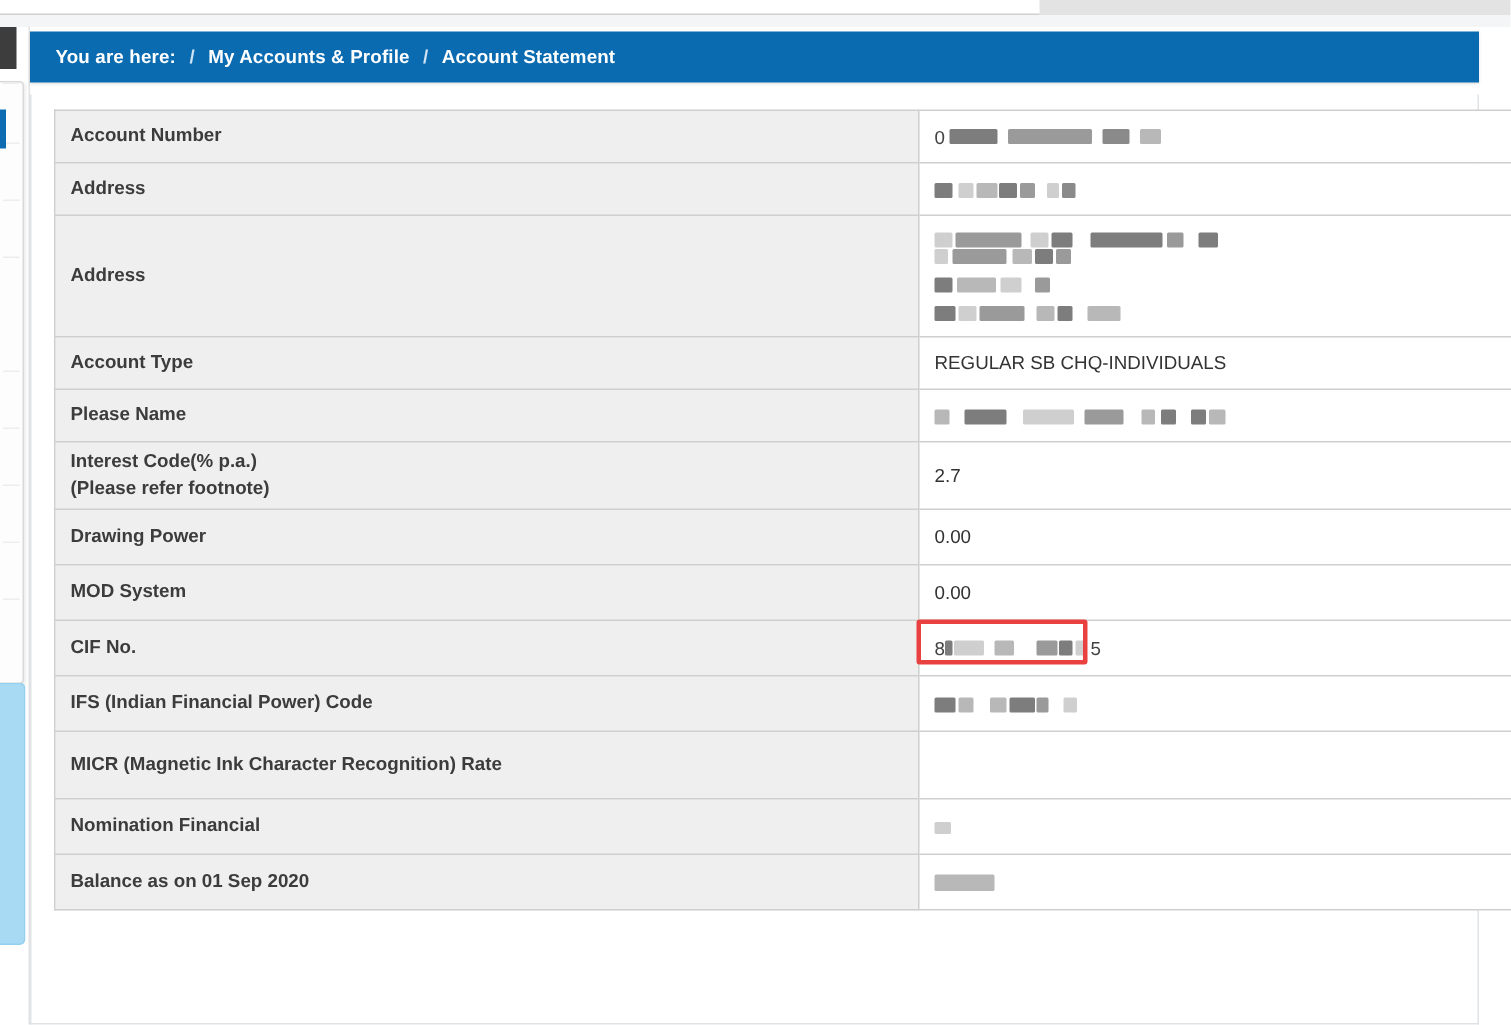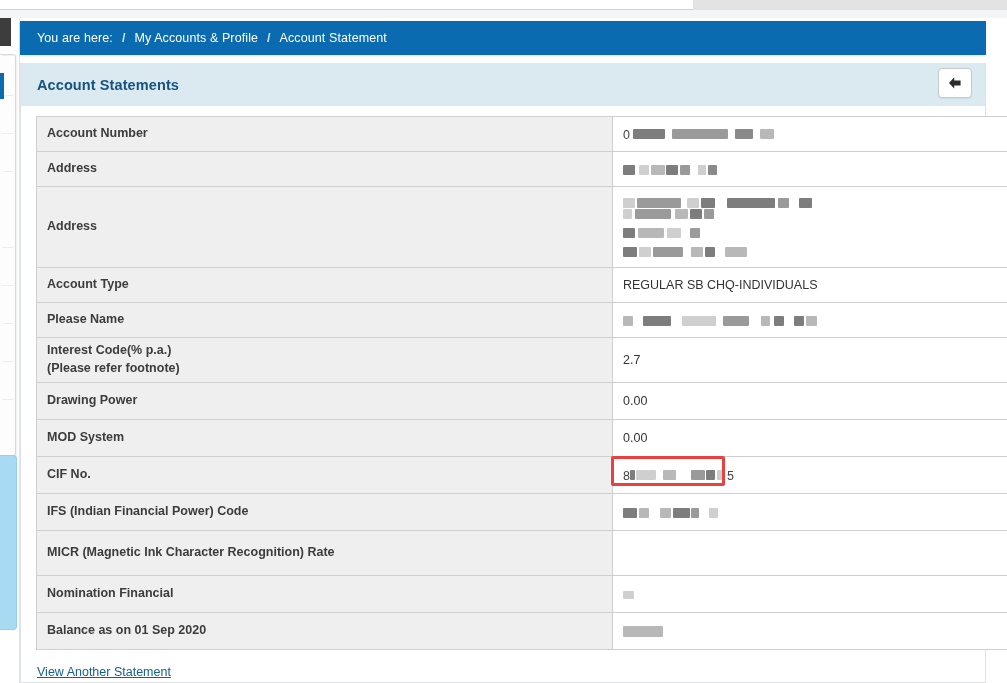--- a/index.html
+++ b/index.html
@@ -111,21 +111,21 @@
     background: #0b6bb1;
     display: flex;
     align-items: center;
     padding-left: 17px;
     box-sizing: border-box;
     box-shadow: 0 1px 2px rgba(0,0,0,0.12);
   }
   .bc-text {
     color: #ffffff;
     font-size: 12.5px;
-    font-weight: normal;
+    font-weight: bold;
     letter-spacing: 0.1px;
     white-space: nowrap;
   }
   .bc-sep {
     color: #cfe3f2;
     font-size: 12.5px;
     font-weight: bold;
     margin: 0 9px;
   }
 
@@ -284,30 +284,20 @@
   <div class="breadcrumb">
     <span class="bc-text">You are here:</span>
     <span class="bc-sep">/</span>
     <span class="bc-text">My Accounts &amp; Profile</span>
     <span class="bc-sep">/</span>
     <span class="bc-text">Account Statement</span>
   </div>
 
   <div class="card">
 
-    <div class="card-header">
-      <span class="card-title">Account Statements</span>
-      <div class="back-button" title="Back">
-        <span>
-          <svg width="16" height="14" viewBox="0 0 16 14" aria-hidden="true">
-            <path d="M7.2 1.2 L2.0 6.9 L7.2 12.6 L7.2 9.4 L13.6 9.4 L13.6 4.4 L7.2 4.4 Z" fill="#2b2b2b"></path>
-          </svg>
-        </span>
-      </div>
-    </div>
 
     <div class="table-wrap">
       <table class="statement">
         <tbody>
 
           <tr class="r-normal">
             <td class="lbl">Account Number</td>
             <td class="val">
               <span class="val-prefix">0</span>
               <span class="rline"><span class="redact d1" style="width:32px"></span><span class="redact d2" style="width:56px"></span><span class="redact d5" style="width:18px"></span><span class="redact d3" style="width:14px"></span></span>
@@ -390,18 +380,15 @@
             <td class="lbl">Balance as on 01 Sep 2020</td>
             <td class="val">
               <span class="rline"><span class="redact d3" style="width:40px;height:11px"></span></span>
             </td>
           </tr>
 
         </tbody>
       </table>
     </div>
 
-    <div class="footer-link-wrap">
-      <a class="statement-link">View Another Statement</a>
-    </div>
 
   </div>
 </div>
 
 </body></html>

